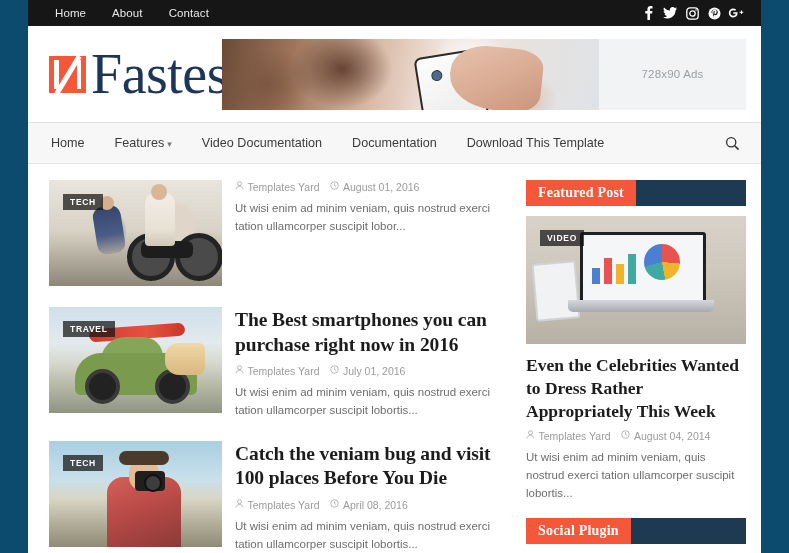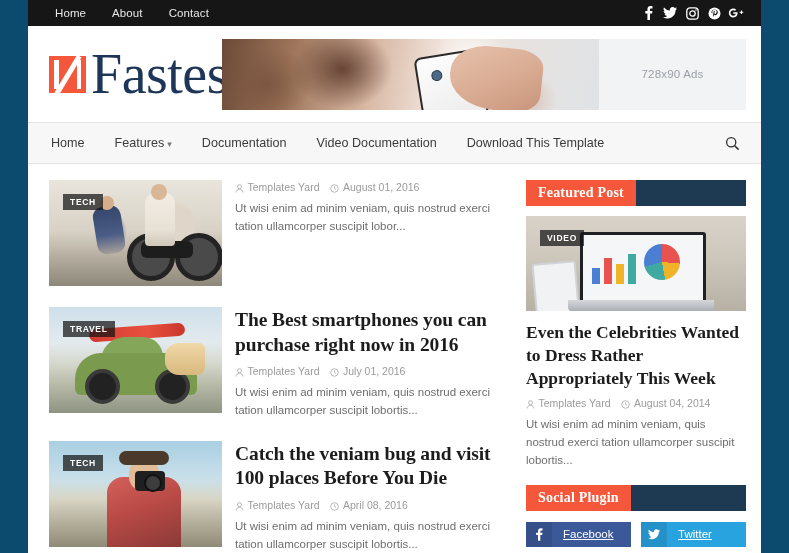--- a/index.html
+++ b/index.html
@@ -208,21 +208,21 @@
     color: #1c1c1c;
     margin: 0 0 8px 0;
     letter-spacing: -0.1px;
   }
   .meta {
     display: flex; align-items: center;
     gap: 11px;
     font-size: 10.5px; color: #9b9b9b;
     margin-bottom: 7px;
   }
-  .meta span { display:flex; align-items:flex-end; gap:3.5px; }
+  .meta span { display:flex; align-items:flex-start; gap:3.5px; }
   .excerpt {
     font-size: 11.5px; line-height: 1.55;
     color: #6e6e6e;
     margin: 0;
     max-width: 268px;
   }
 
   
   .img-bike {
     position:absolute; inset:0;
@@ -347,21 +347,21 @@
     color: #ffffff;
     font-family: "Liberation Serif", serif;
     font-weight: bold;
     font-size: 14px;
     padding: 0 12px;
     display: flex; align-items: center;
     letter-spacing: .2px;
   }
   .feat-thumb {
     position: relative;
-    width: 100%; height: 95px;
+    width: 100%; height: 128px;
     margin-top: 10px;
     overflow: hidden;
     background: #b9bec4;
   }
   .img-laptop {
     position:absolute; inset:0;
     background: linear-gradient(180deg,#d8d2c9 0%, #cfc8bd 40%, #b7b0a4 100%);
   }
   .img-laptop .screen {
     position:absolute; left: 54px; top: 16px;
@@ -490,22 +490,22 @@
         </div>
         <div class="ad-hand"></div>
       </div>
       <div class="ad-label">728x90 Ads</div>
     </div>
   </div>
 
   <div class="mainnav">
     <a href="#"><span>Home</span></a>
     <a href="#"><span>Features</span><span class="nav-caret">▾</span></a>
+    <a href="#"><span>Video Documentation</span></a>
     <a href="#"><span>Documentation</span></a>
-    <a href="#"><span>Video Documentation</span></a>
     <a href="#"><span>Download This Template</span></a>
     <div class="nav-search">
       <svg width="15" height="15" viewBox="0 0 15 15">
           <circle cx="6.2" cy="6.2" r="4.6" fill="none" stroke="#2e2e2e" stroke-width="1.3"></circle>
           <line x1="9.7" y1="9.7" x2="13.6" y2="13.6" stroke="#2e2e2e" stroke-width="1.5"></line>
         </svg>
     </div>
   </div>
 
   <div class="content">

